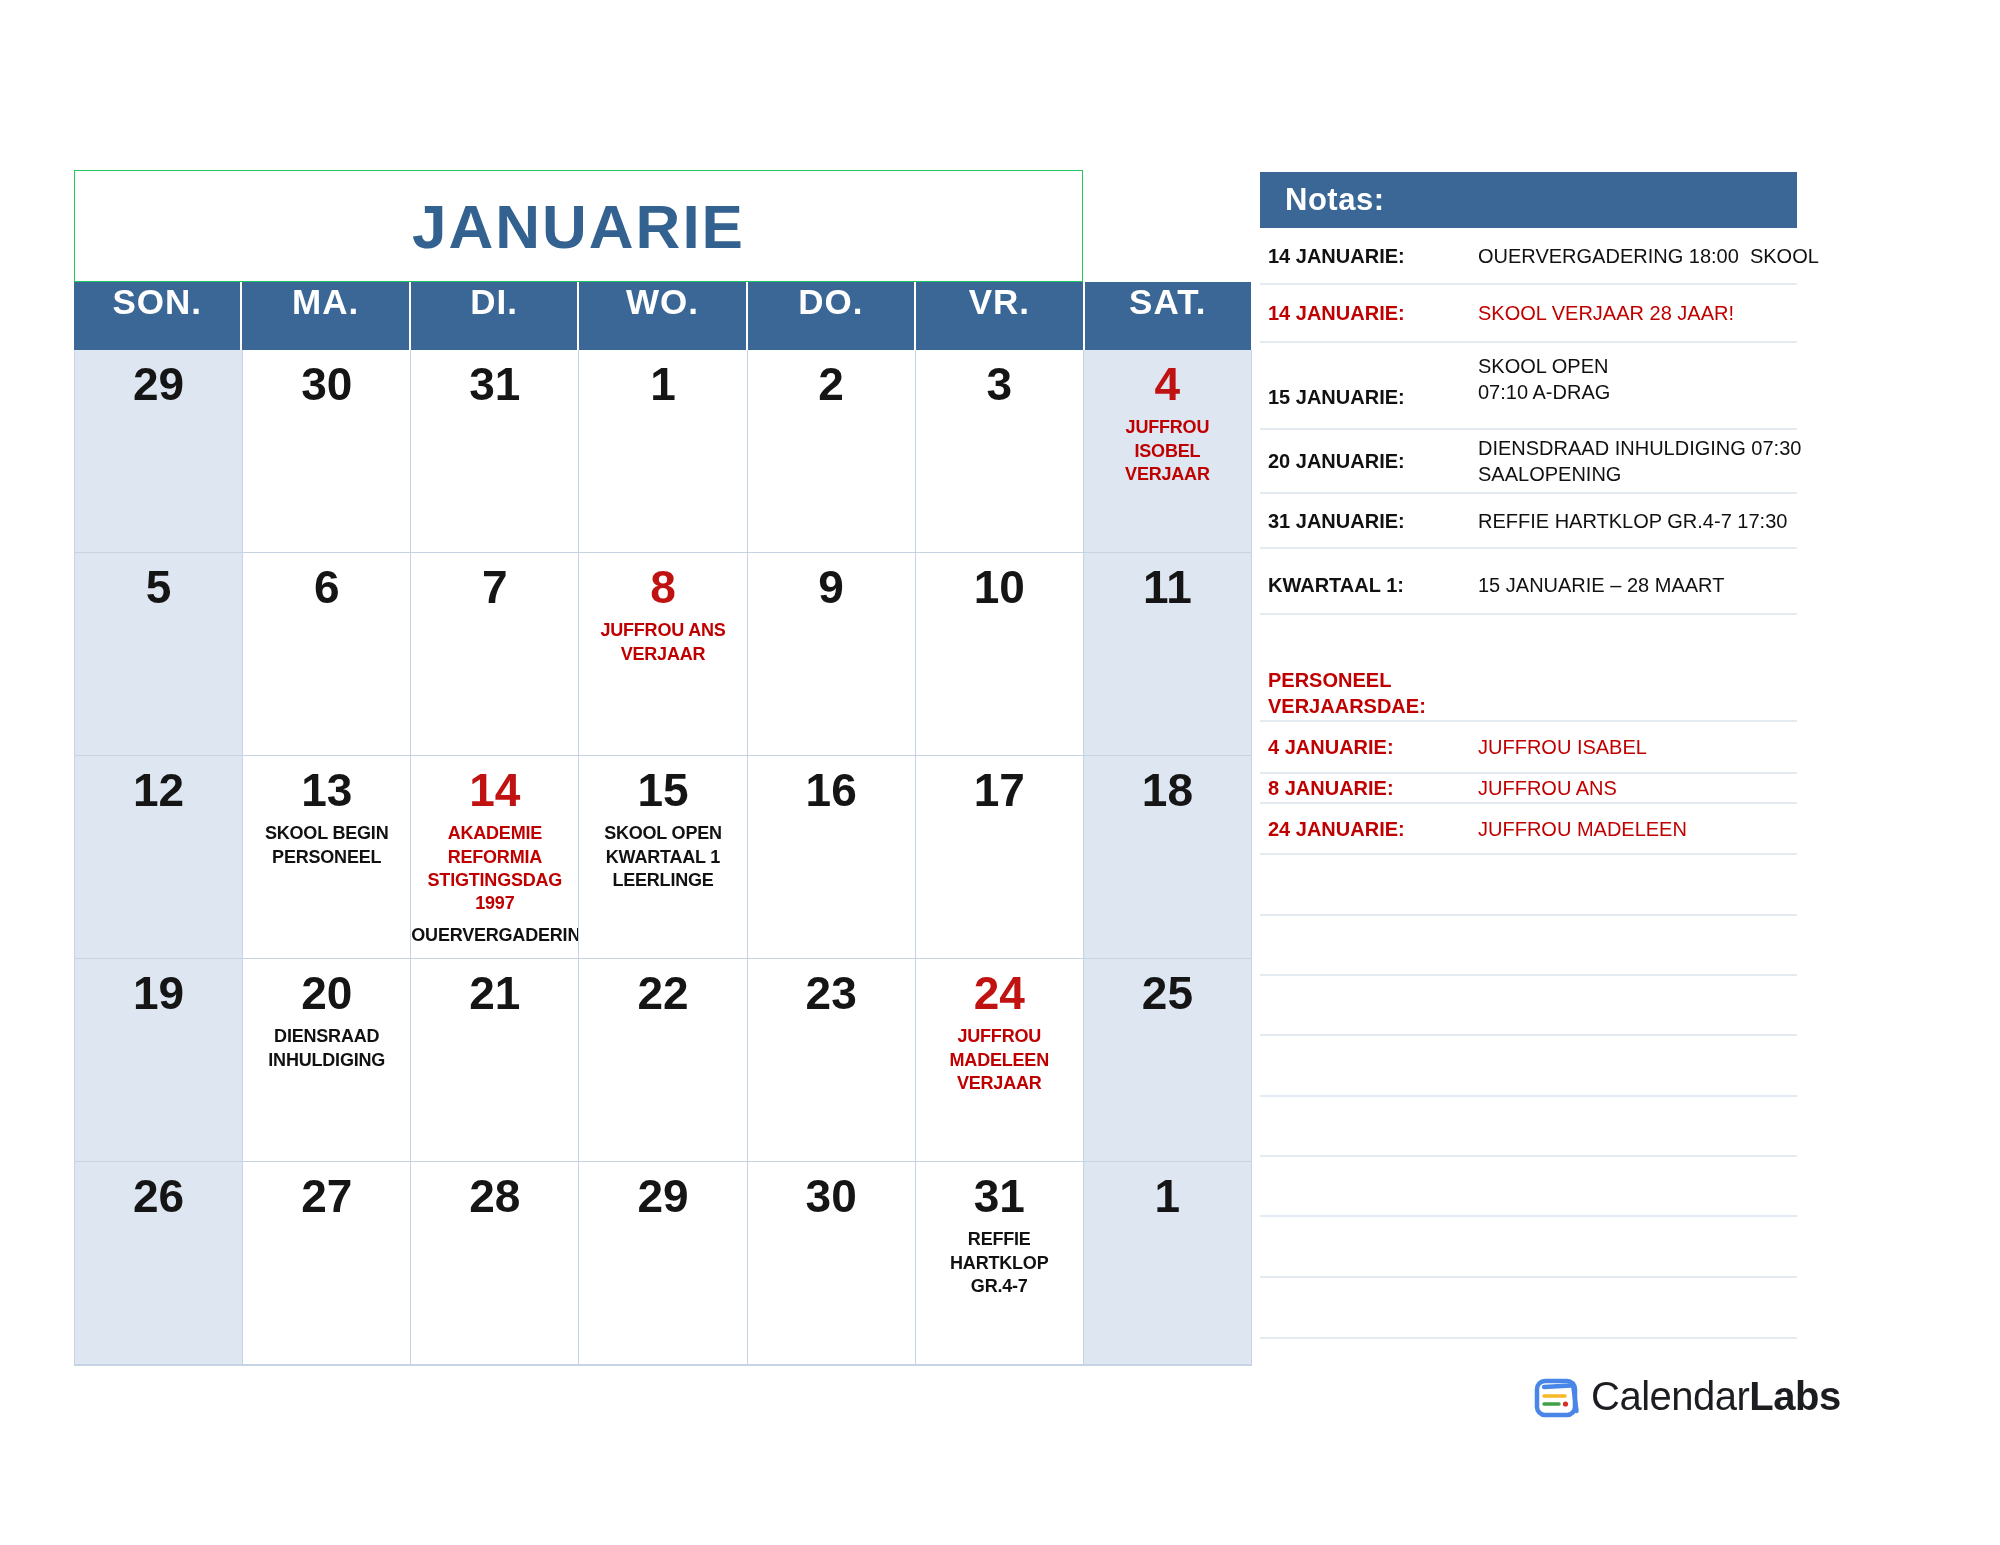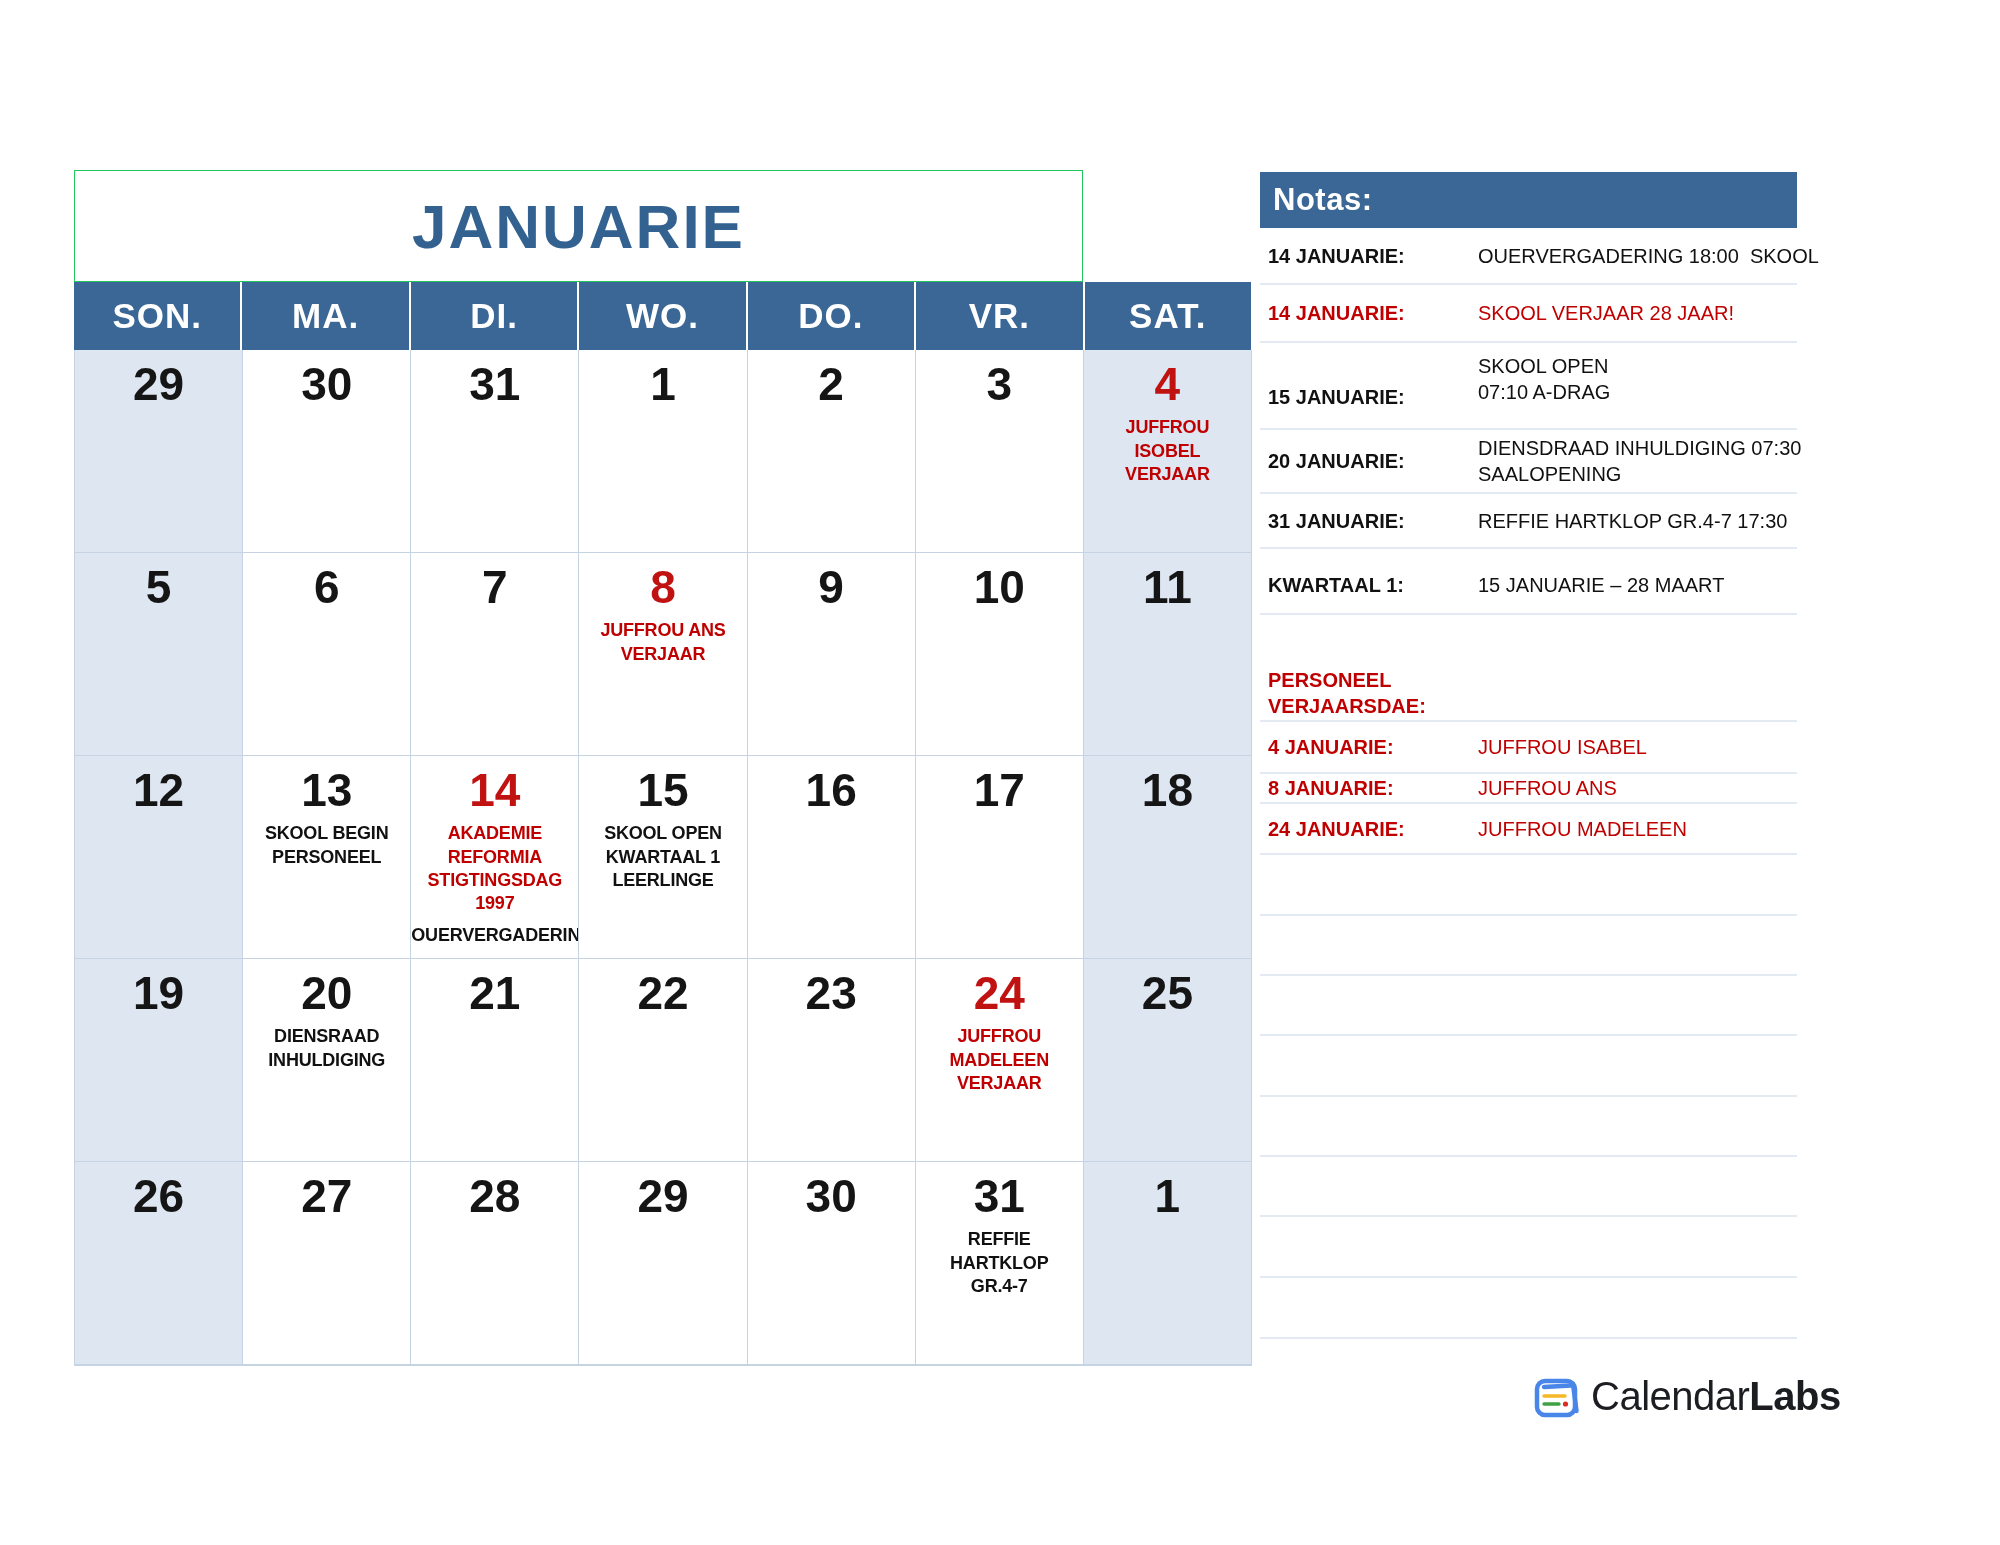--- a/index.html
+++ b/index.html
@@ -8,41 +8,41 @@
 
   
   .title-block{position:absolute;left:74px;top:170px;width:1009px;height:112px;
     border:1px solid #22c55e;box-sizing:border-box;background:#fff;
     display:flex;align-items:center;justify-content:center;}
   .title-block h1{margin:0;font-size:62px;font-weight:bold;color:var(--title-blue,#336291);letter-spacing:2px;}
 
   
   .day-headers{position:absolute;left:74px;top:282px;width:1177px;height:68px;display:flex;}
   .dh-cell{flex:1;background:var(--header-blue,#3a6795);margin-right:2px;
-    display:flex;align-items:center;justify-content:center;
+    display:flex;align-items:flex-start;justify-content:center;
     color:#fff;font-weight:bold;font-size:35px;letter-spacing:1px;}
   .dh-cell:last-child{margin-right:0;}
 
   
   .grid{position:absolute;left:74px;top:350px;width:1177px;height:1015px;
     display:grid;grid-template-columns:repeat(7,1fr);grid-template-rows:repeat(5,203px);
     border-left:1px solid var(--grid-line,#c6d3e3);border-bottom:1px solid var(--grid-line,#c6d3e3);}
   .cell{border-right:1px solid var(--grid-line,#c6d3e3);border-bottom:1px solid var(--grid-line,#c6d3e3);
     background:#fff;text-align:center;padding-top:10px;box-sizing:border-box;overflow:hidden;}
   .cell.wk{background:var(--weekend,#dde6f1);}
   .daynum{font-size:46px;font-weight:bold;color:#151515;line-height:1.05;}
   .daynum.red{color:var(--red-date,#c11212);}
   .event{margin-top:8px;font-size:18px;font-weight:bold;line-height:1.3;color:#111;letter-spacing:-0.2px;}
   .event.red{color:var(--red-text,#c00000);}
   .event div{white-space:pre;}
 
   
   .notes{position:absolute;left:1260px;top:172px;width:537px;}
   .notes-header{height:56px;background:var(--header-blue,#3a6795);color:#fff;font-weight:bold;
-    font-size:31px;display:flex;align-items:center;padding-left:13px;box-sizing:border-box;letter-spacing:.5px;}
+    font-size:31px;display:flex;align-items:center;padding-left:25px;box-sizing:border-box;letter-spacing:.5px;}
   .nrow{display:flex;align-items:center;border-bottom:2px solid var(--note-divider,#e4eaf2);box-sizing:border-box;}
   .nrow.spacer{border-bottom:none;}
   .nrow.vtop{align-items:flex-start;padding-top:10px;}
   .nlabel{width:218px;flex:none;font-weight:bold;font-size:20px;color:#111;line-height:1.3;
     padding-left:8px;box-sizing:border-box;}
   .nlabel.shift{margin-top:31px;}
   .nvalue{flex:1;font-size:20px;color:#111;line-height:1.3;}
   .nvalue div,.nlabel div{white-space:pre;}
   .nrow.red .nlabel,.nrow.red .nvalue{color:var(--red-text,#c00000);}
 

